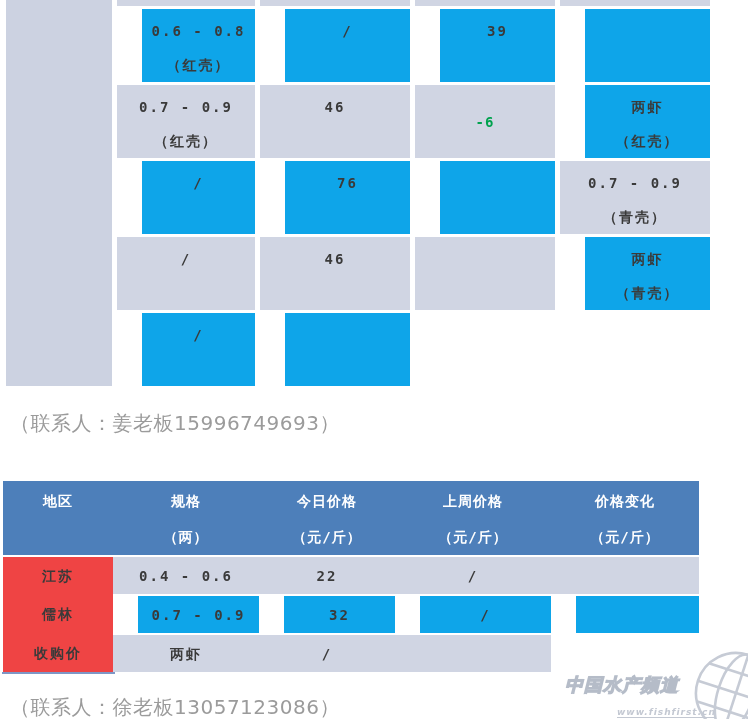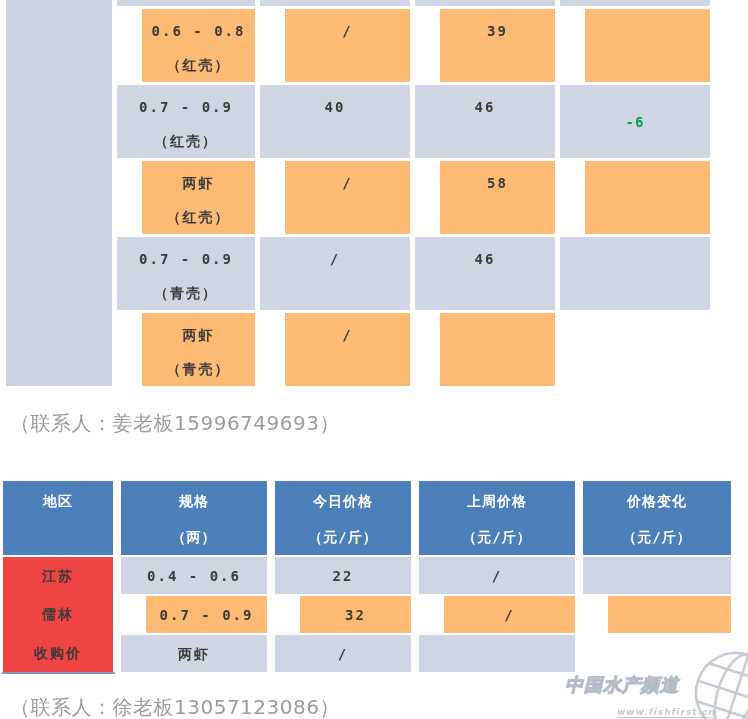--- a/index.html
+++ b/index.html
@@ -19,21 +19,21 @@
     grid-template-columns: 106px 138px 150px 140px 150px;
     grid-template-rows: 6px repeat(5, 73px);
     gap: 3px 5px;
     font-family: "DejaVu Sans Mono", "DejaVu Sans", monospace;
     font-weight: bold;
     font-size: 14px;
     line-height: 16px;
   }
   .side-cell { grid-column: 1; grid-row: 1 / span 6; background: #ccd2e1; }
   .dark  { background: #d0d5e3; }
-  .light { background: #fdba74; margin-left: 25px; }
+  .light { background: #0ea5e9; margin-left: 25px; }
   .spec-cell {
     display: flex; flex-direction: column; align-items: center;
     justify-content: space-between; padding: 14px 0 9px;
     letter-spacing: 2px;
   }
   .value-cell {
     display: flex; justify-content: center; padding-top: 14px;
     letter-spacing: 2px;
   }
   .change-cell {
@@ -50,21 +50,21 @@
   }
   .contact-1 { top: 409px; }
   .contact-2 { top: 693px; }
 
   
   .bottom-table {
     position: absolute; left: 3px; top: 481px;
     display: grid;
     grid-template-columns: 110px 146px 136px 156px 148px;
     grid-template-rows: 74px 37px 37px 37px;
-    gap: 2px 8px;
+    gap: 2px 0;
     font-family: "DejaVu Sans Mono", "DejaVu Sans", monospace;
     font-weight: bold;
     font-size: 14px;
     line-height: 16px;
   }
   .header-cell {
     background: #4d7fba; color: #ffffff;
     display: flex; flex-direction: column; align-items: center;
     justify-content: space-between; padding: 12px 0 10px;
     letter-spacing: 1px;
@@ -120,30 +120,29 @@
     <span>（红壳）</span>
   </div>
   <div class="value-cell light">/</div>
   <div class="value-cell light">39</div>
   <div class="change-cell light"></div>
 
   <div class="spec-cell dark">
     <span>0.7 - 0.9</span>
     <span>（红壳）</span>
   </div>
-  <div class="value-cell dark">40</div>
   <div class="value-cell dark">46</div>
   <div class="change-cell dark green">-6</div>
 
   <div class="spec-cell light">
     <span>两虾</span>
     <span>（红壳）</span>
   </div>
   <div class="value-cell light">/</div>
-  <div class="value-cell light">58</div>
+  <div class="value-cell light">76</div>
   <div class="change-cell light"></div>
 
   <div class="spec-cell dark">
     <span>0.7 - 0.9</span>
     <span>（青壳）</span>
   </div>
   <div class="value-cell dark">/</div>
   <div class="value-cell dark">46</div>
   <div class="change-cell dark"></div>
 

